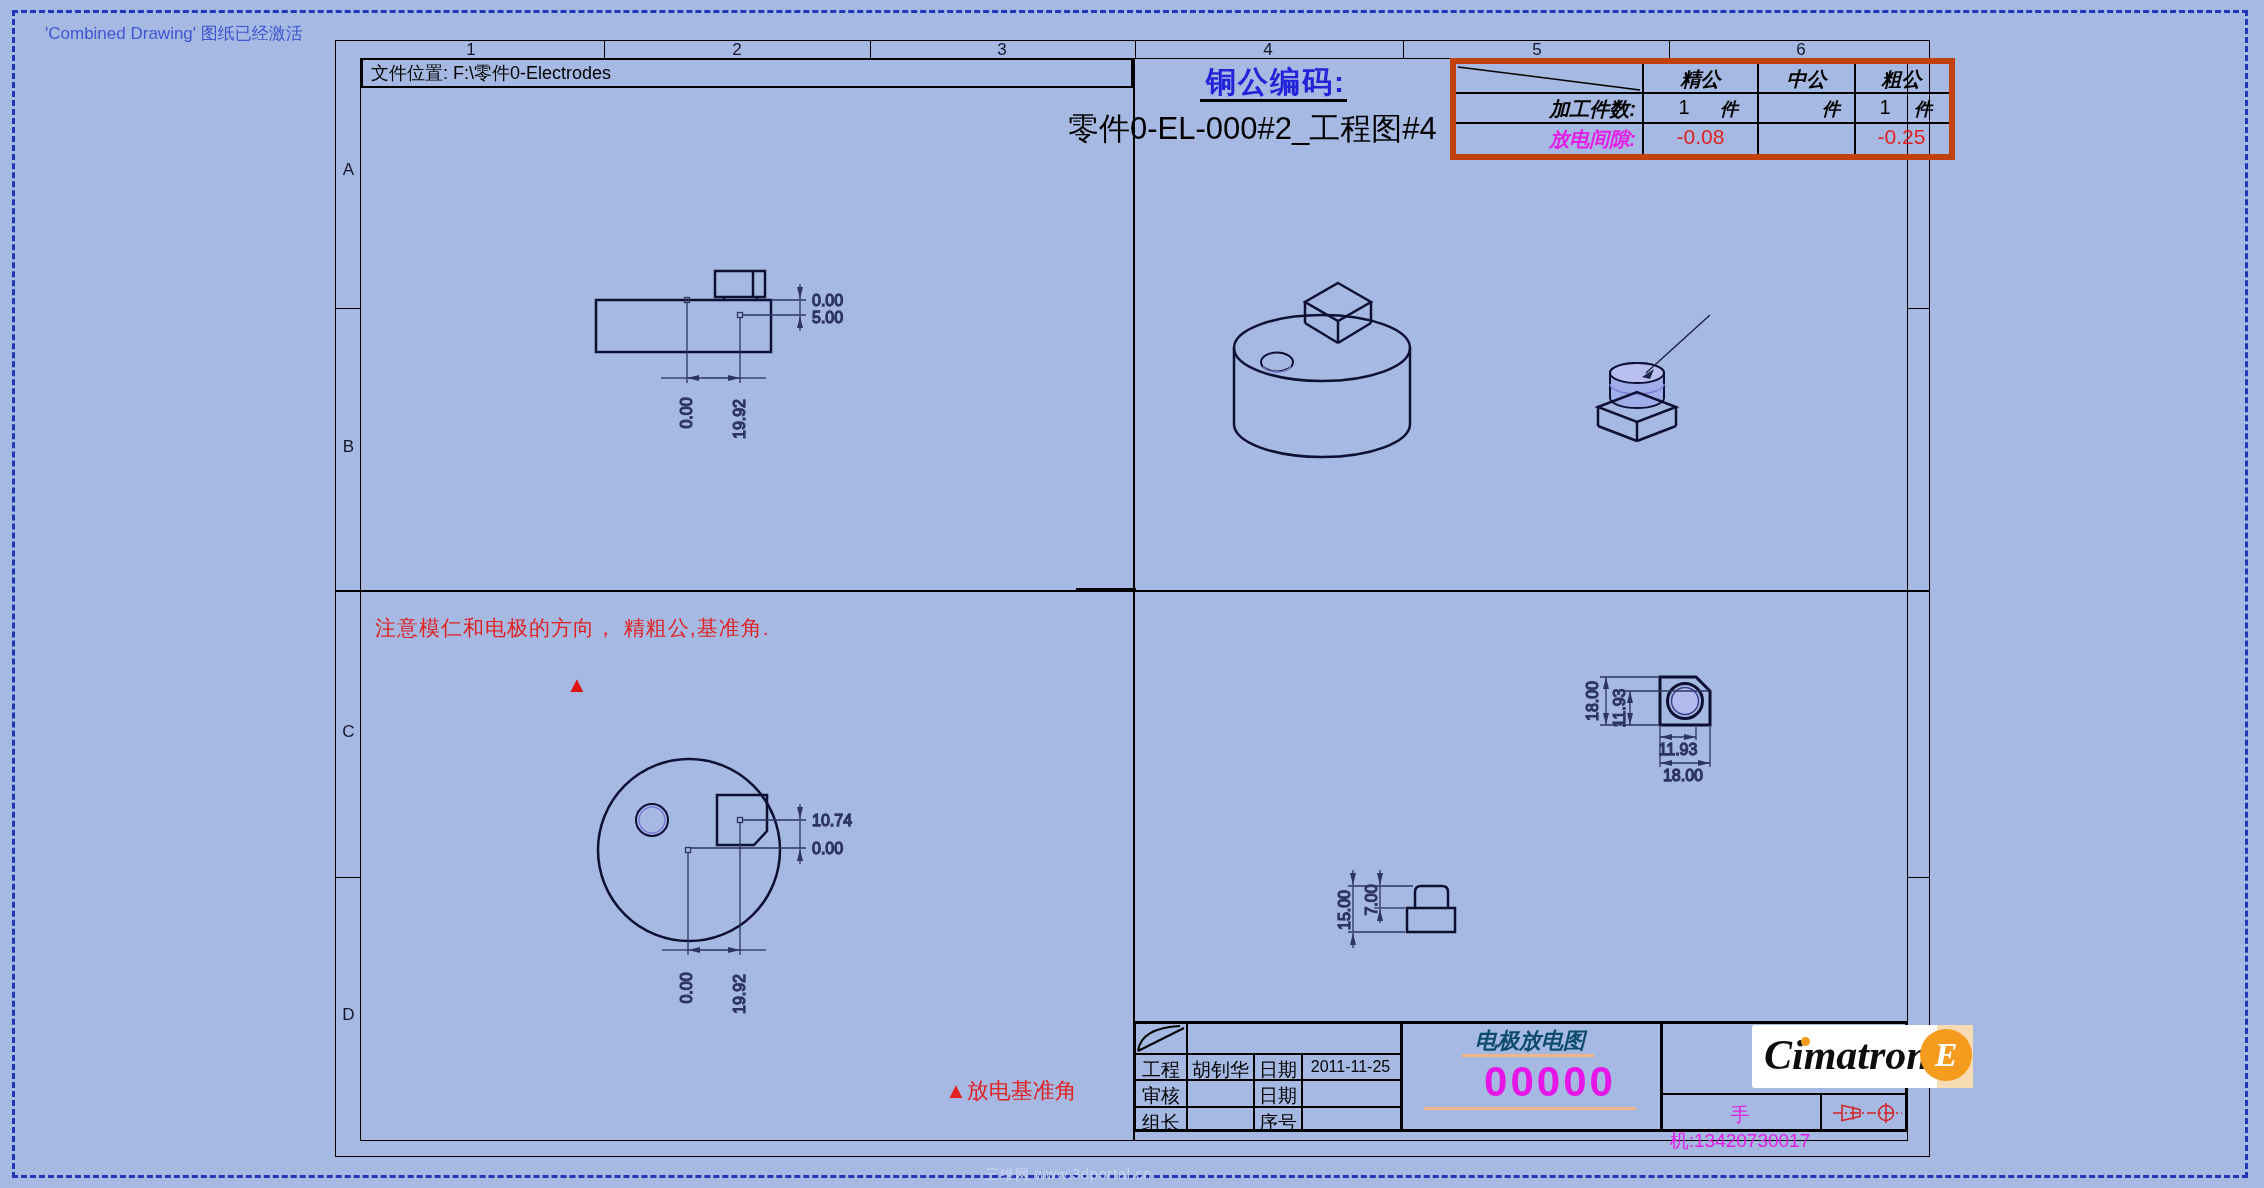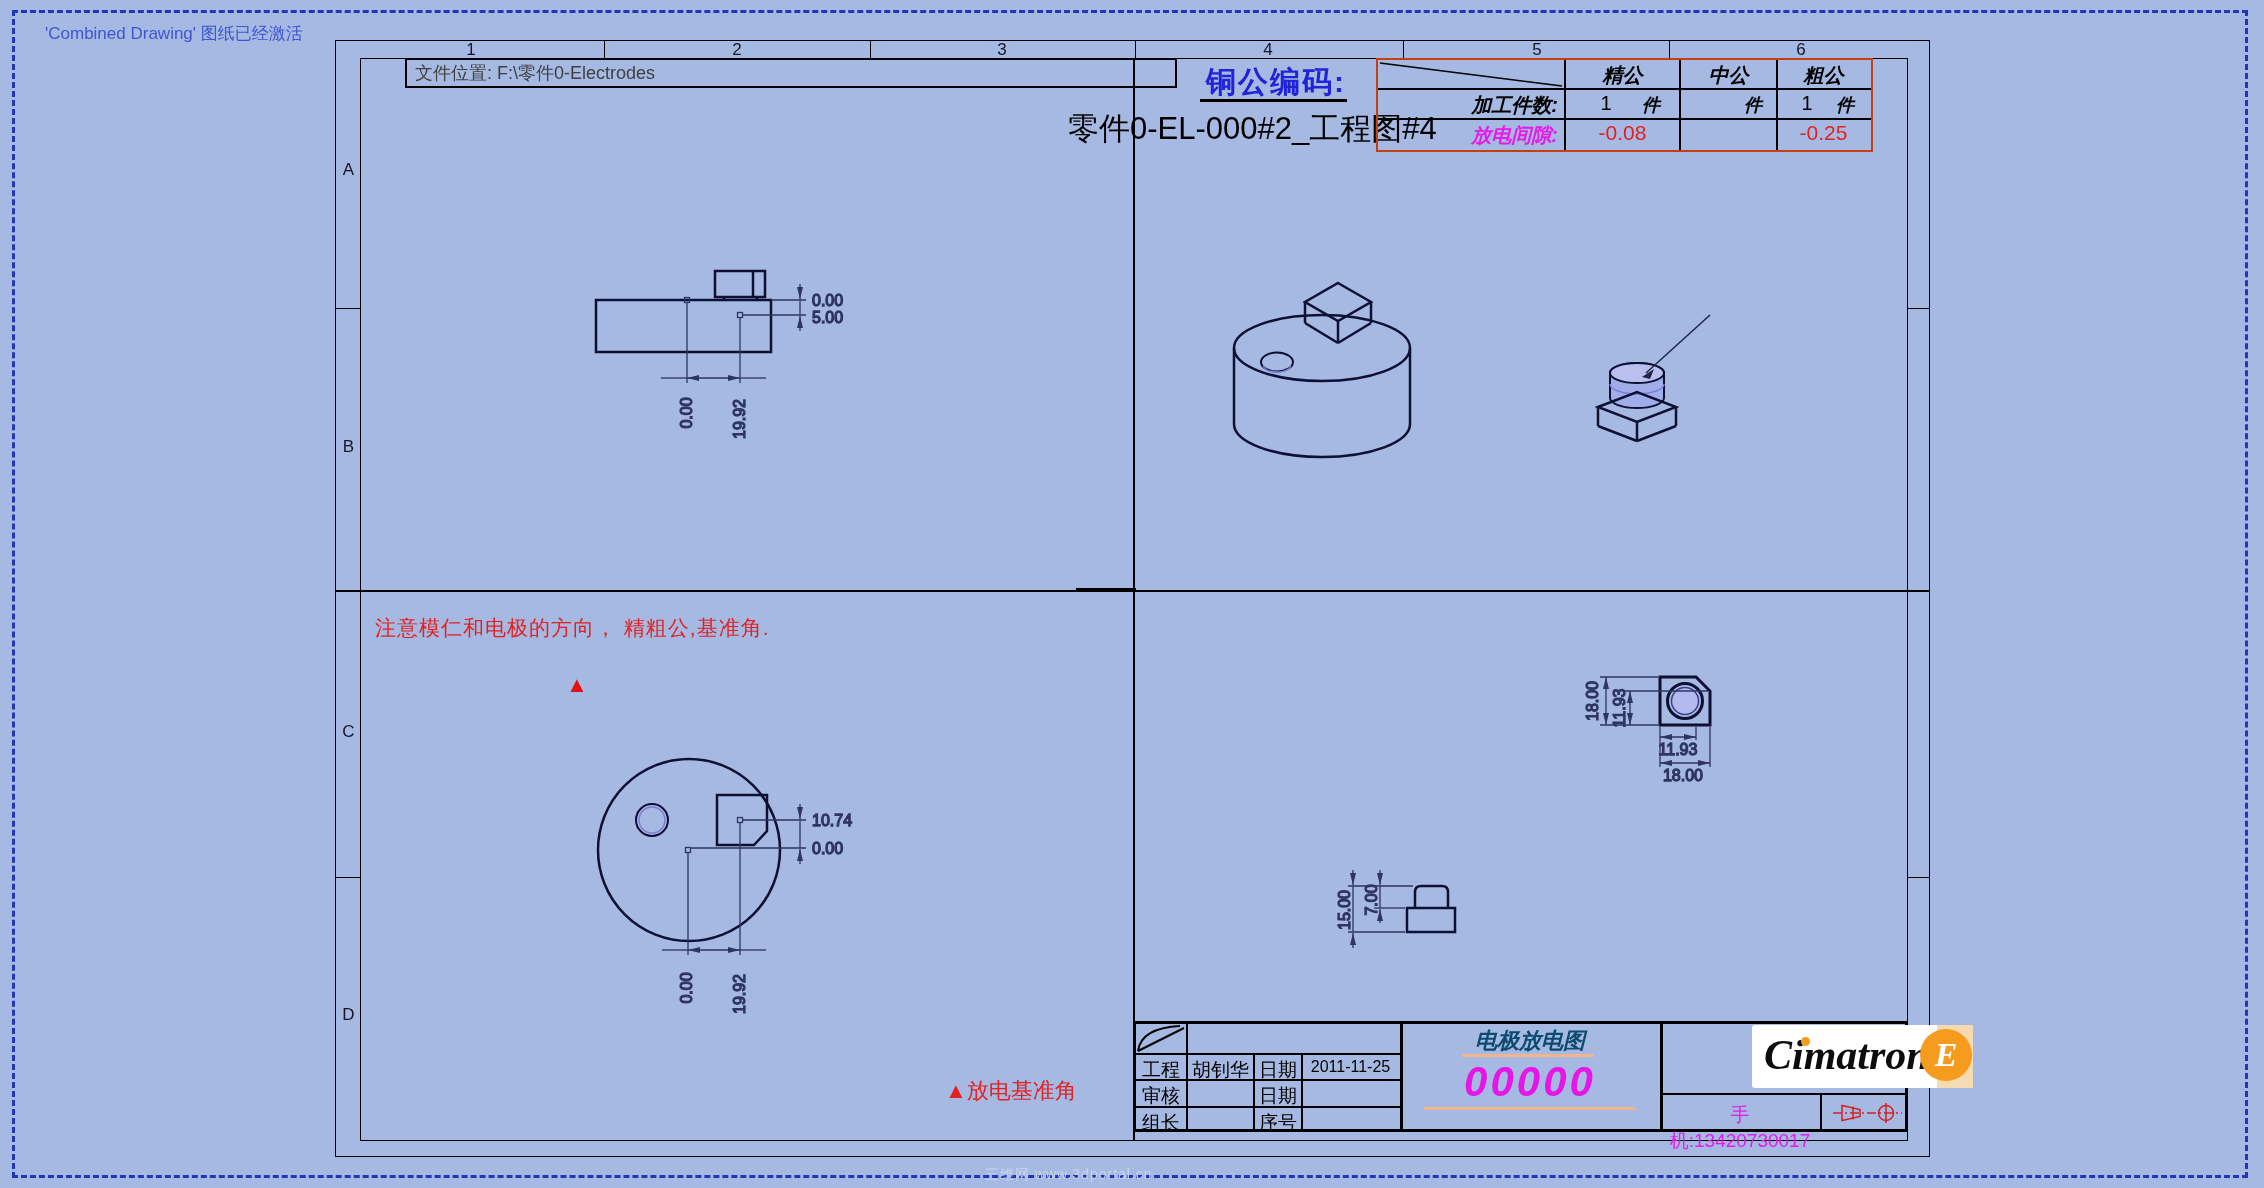--- a/index.html
+++ b/index.html
@@ -5,42 +5,42 @@
   html,body{margin:0;padding:0;}
   body{font-family:"Liberation Sans",sans-serif;}
   .screen{position:relative;width:2264px;height:1188px;background:#a5b9e2;overflow:hidden;}
   .abs{position:absolute;}
   .line{position:absolute;background:#000;}
   .frame{position:absolute;border:1.5px solid #000;box-sizing:border-box;}
   .dashed{position:absolute;left:12px;top:10px;width:2236px;height:1168px;border:3px dashed #2336b5;box-sizing:border-box;}
   .status{position:absolute;left:45px;top:22px;font-size:17px;color:#3f55d2;}
   .gridnum{position:absolute;width:44px;text-align:center;font-size:17px;color:#15152a;}
   .gridrow{position:absolute;width:25px;text-align:center;font-size:17px;color:#15152a;}
-  .filebar{position:absolute;left:361px;top:58px;width:772px;height:30px;border:2px solid #000;box-sizing:border-box;font-size:18px;color:#404040;line-height:26px;padding-left:8px;margin-left:44px;}
+  .filebar{position:absolute;left:361px;top:58px;width:772px;height:30px;border:2px solid #000;box-sizing:border-box;font-size:18px;color:#000000;line-height:26px;padding-left:8px;}
   .codelabel{position:absolute;left:1206px;top:62px;font-size:30px;font-weight:bold;color:#2222d8;letter-spacing:2px;}
   .codeline{position:absolute;left:1200px;top:99px;width:147px;height:3px;background:#000;}
   .sheettitle{position:absolute;left:1068px;top:108px;font-size:31px;color:#000;}
-  .ttl{position:absolute;left:1376px;top:58px;width:493px;height:90px;border:2px solid #c2410c;box-sizing:content-box;}
+  .ttl{position:absolute;left:1450px;top:58px;width:493px;height:90px;border:6px solid #c2410c;box-sizing:content-box;}
   .ttl .vl{position:absolute;top:0;width:2px;height:90px;background:#000;}
   .ttl .hl{position:absolute;left:0;width:493px;height:2px;background:#000;}
   .ttl .hdr{position:absolute;font-size:20px;font-weight:bold;font-style:italic;color:#000;text-align:center;}
   .ttl .lbl{position:absolute;font-size:20px;font-weight:bold;font-style:italic;text-align:right;}
   .ttl .cnt{position:absolute;font-size:20px;color:#000;text-align:center;}
   .ttl .unit{position:absolute;font-size:18px;font-weight:bold;font-style:italic;color:#000;}
   .ttl .gap{position:absolute;font-size:21px;color:#e32121;text-align:center;}
   .viewbox{position:absolute;left:996px;top:540px;width:272px;height:108px;border:4px solid #e71be7;border-radius:18px;box-sizing:border-box;}
   .viewlbl{position:absolute;font-size:24px;text-align:center;color:#2531cc;}
   .rednote{position:absolute;left:375px;top:614px;font-size:21px;color:#e32121;letter-spacing:1px;}
   .redtri{position:absolute;left:566px;top:672px;font-size:22px;color:#e01212;}
   .datumnote{position:absolute;left:945px;top:1076px;font-size:22px;color:#e32121;}
   .partlabel{position:absolute;left:1704px;top:281px;width:180px;font-size:17px;color:#1f2546;line-height:19.5px;}
   .tb-line{position:absolute;background:#000;}
   .tb-text{position:absolute;font-size:19px;color:#000;text-align:center;}
   .doctype{position:absolute;left:1400px;top:1026px;width:260px;text-align:center;font-size:22px;font-weight:bold;font-style:italic;color:#0c4a6e;}
-  .docnum{position:absolute;left:1400px;top:1058px;width:260px;text-align:center;font-size:42px;font-weight:bold;font-style:italic;color:#e616e6;letter-spacing:3px;}
+  .docnum{position:absolute;left:1400px;top:1058px;width:260px;text-align:center;font-size:42px;font-weight:bold;color:#e616e6;letter-spacing:3px;padding-left:20px;}
   .oline{position:absolute;background:#f2b488;}
   .logobox{position:absolute;left:1752px;top:1025px;width:221px;height:63px;background:#fff;border-radius:3px;}
   .logopeach{position:absolute;left:185px;top:0;width:36px;height:63px;background:#f6dbb2;}
   .logotext{position:absolute;left:12px;top:6px;font-family:"Liberation Serif",serif;font-weight:bold;font-style:italic;font-size:42px;color:#0d0d0d;}
   .logodot{position:absolute;left:49px;top:12px;width:9px;height:9px;border-radius:50%;background:#f59b1d;}
   .logoball{position:absolute;left:168px;top:4px;width:52px;height:52px;border-radius:50%;background:#f59b1d;text-align:center;}
   .logoE{font-family:"Liberation Serif",serif;font-weight:bold;font-style:italic;font-size:34px;color:#fff;line-height:52px;}
   .phone{position:absolute;left:1662px;top:1102px;width:156px;text-align:center;font-size:19px;color:#e71be7;}
   .watermark{position:absolute;left:985px;top:1166px;font-size:14px;color:#c9d4f2;letter-spacing:1px;}
   svg text{font-family:"Liberation Sans",sans-serif;}

